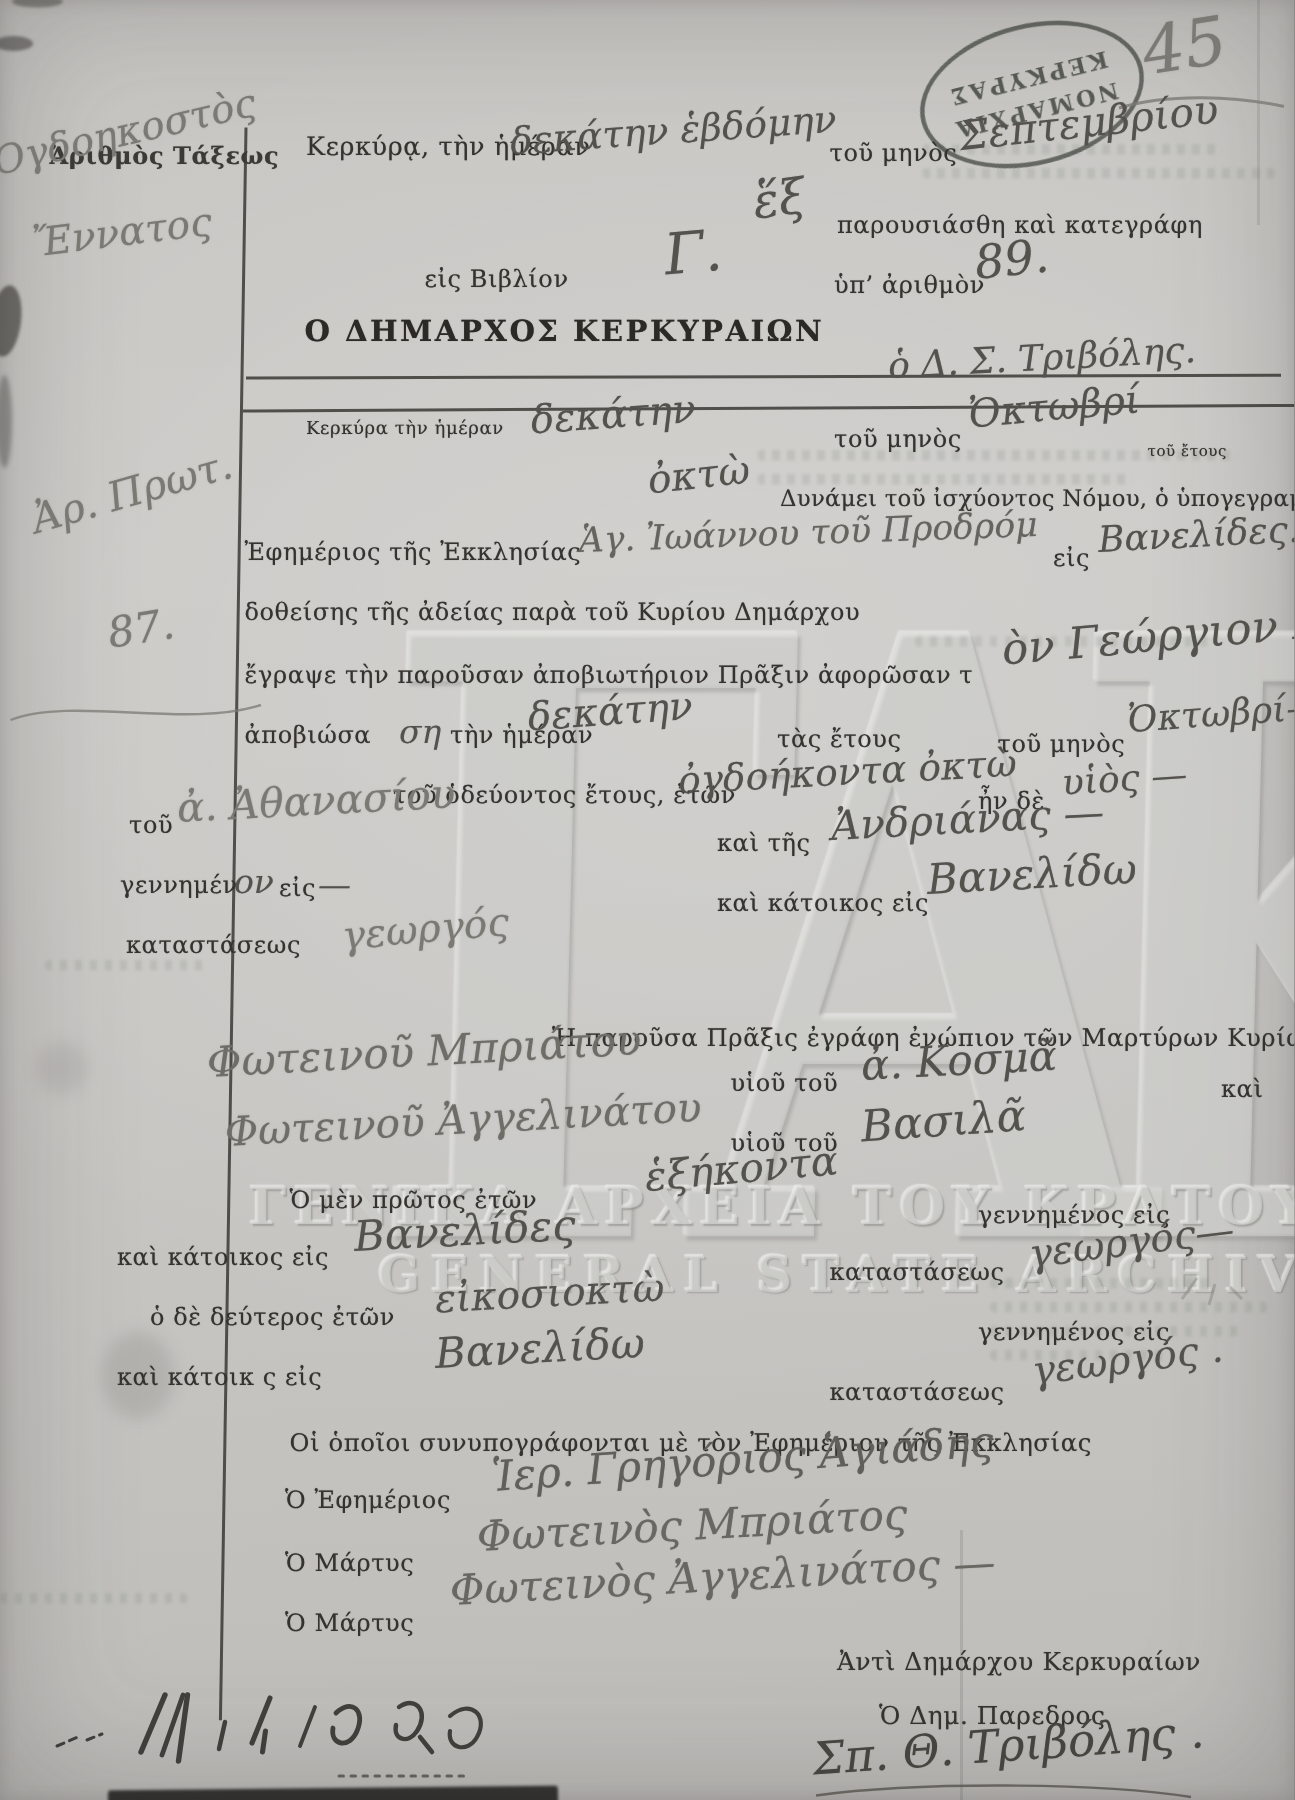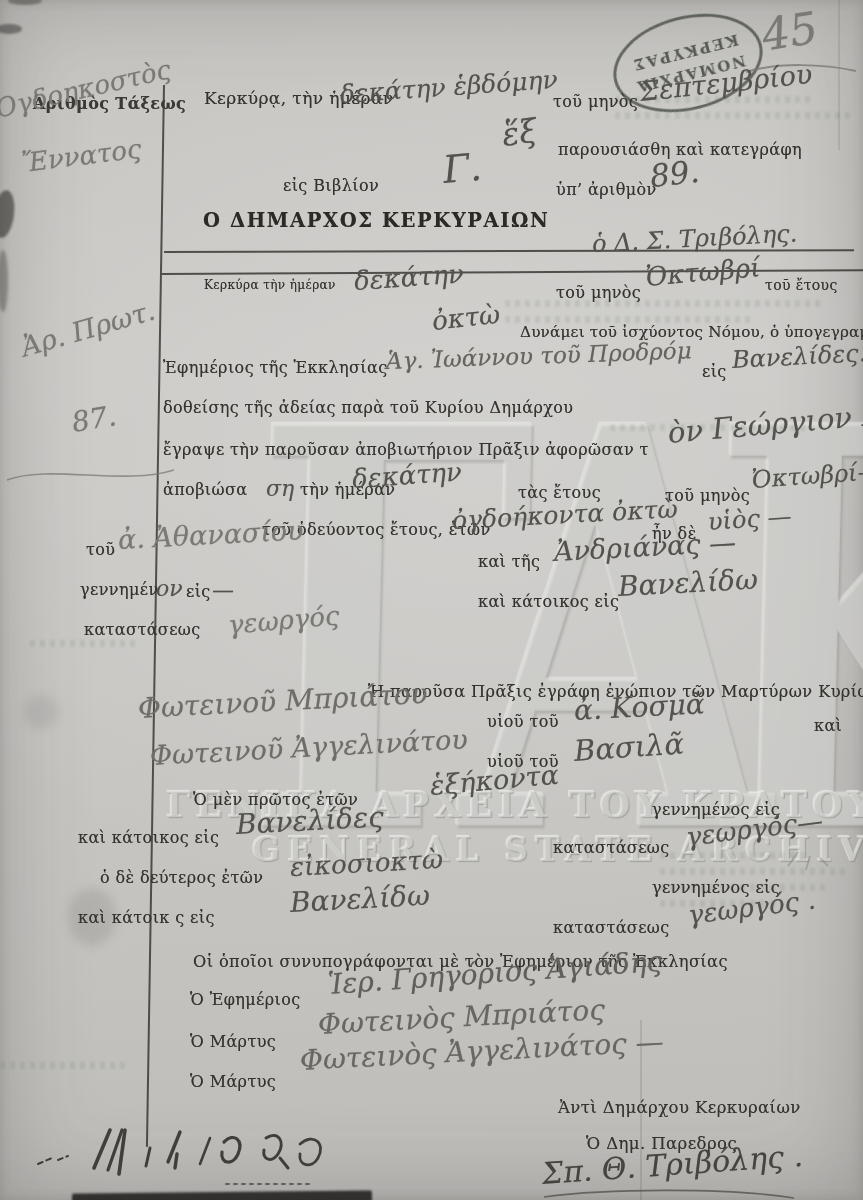--- a/index.html
+++ b/index.html
@@ -112,21 +112,21 @@
   <span class="p" style="left:556px;top:180px;">ὑπ’ ἀριθμὸν</span>
   <span class="hw ink" style="left:650px;top:158px;font-size:31px;transform:rotate(-6deg);">89.</span>
 
   <span class="p" style="left:203px;top:209px;font-size:19.5px;font-weight:bold;letter-spacing:1.6px;color:#2c2a26;">Ο ΔΗΜΑΡΧΟΣ ΚΕΡΚΥΡΑΙΩΝ</span>
   <span class="hw ink" style="left:592px;top:230px;font-size:24px;transform:rotate(-3deg);">ὁ Δ. Σ. Τριβόλης.</span>
 
   <span class="p" style="left:204px;top:278px;font-size:12px;">Κερκύρα τὴν ἡμέραν</span>
   <span class="hw ink" style="left:354px;top:266px;font-size:26px;transform:rotate(-4deg);">δεκάτην</span>
   <span class="p" style="left:556px;top:283px;">τοῦ μηνὸς</span>
   <span class="hw ink" style="left:646px;top:262px;font-size:26px;transform:rotate(-5deg);">Ὀκτωβρί</span>
-  <span class="p" style="left:765px;top:277px;font-size:14px;">τοῦ ἔτους</span>
+  <span class="p" style="left:765px;top:296px;font-size:10px;">τοῦ ἔτους</span>
   <span class="hw ink" style="left:432px;top:306px;font-size:26px;transform:rotate(-6deg);">ὀκτὼ</span>
   <span class="p" style="left:520px;top:323px;font-size:15.2px;letter-spacing:.2px;">Δυνάμει τοῦ ἰσχύοντος Νόμου, ὁ ὑπογεγραμμένος</span>
   <span class="p" style="left:163px;top:358px;">Ἐφημέριος τῆς Ἐκκλησίας</span>
   <span class="hw ink" style="left:386px;top:348px;font-size:23px;transform:rotate(-2deg);color:#66645e;">Ἁγ. Ἰωάννου τοῦ Προδρόμ</span>
   <span class="p" style="left:702px;top:362px;">εἰς</span>
   <span class="hw ink" style="left:732px;top:346px;font-size:24px;transform:rotate(-3deg);">Βανελίδες.</span>
   <span class="p" style="left:163px;top:398px;">δοθείσης τῆς ἀδείας παρὰ τοῦ Κυρίου Δημάρχου</span>
   <span class="p" style="left:163px;top:440px;">ἔγραψε τὴν παροῦσαν ἀποβιωτήριον Πρᾶξιν ἀφορῶσαν τ</span>
   <span class="hw ink" style="left:668px;top:416px;font-size:29px;transform:rotate(-5deg);">ὸν Γεώργιον Μέξην</span>
   <span class="p" style="left:163px;top:480px;">ἀποβιώσα</span>

